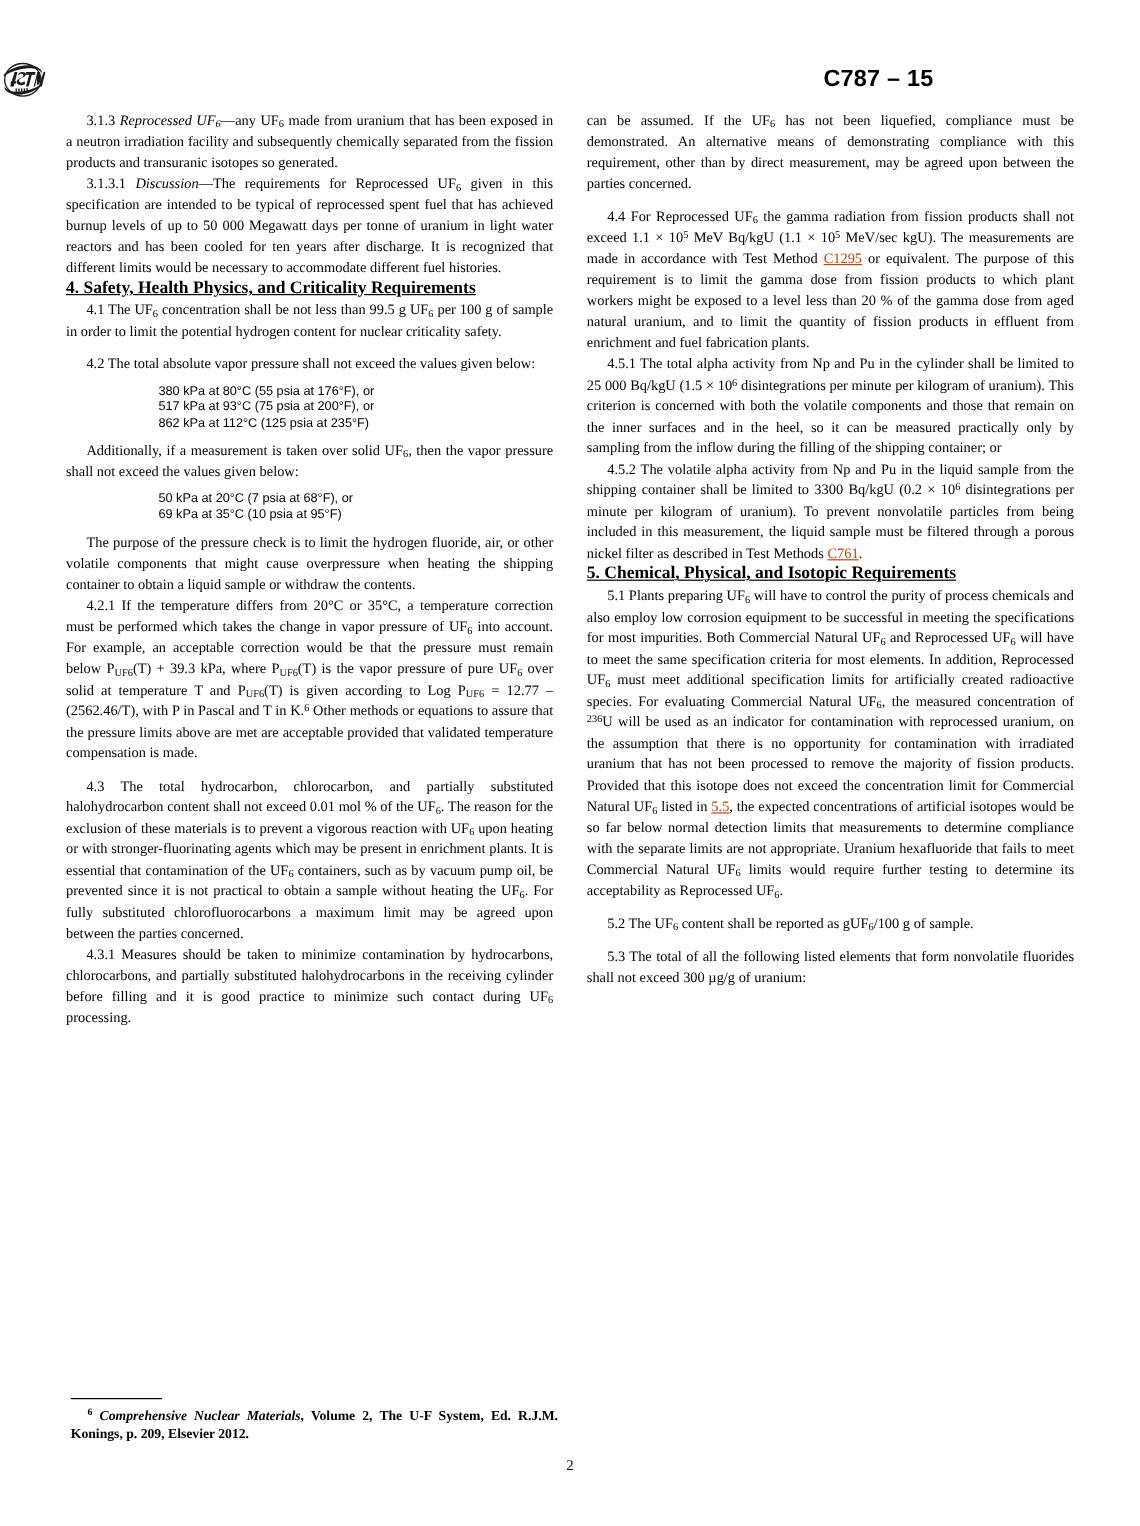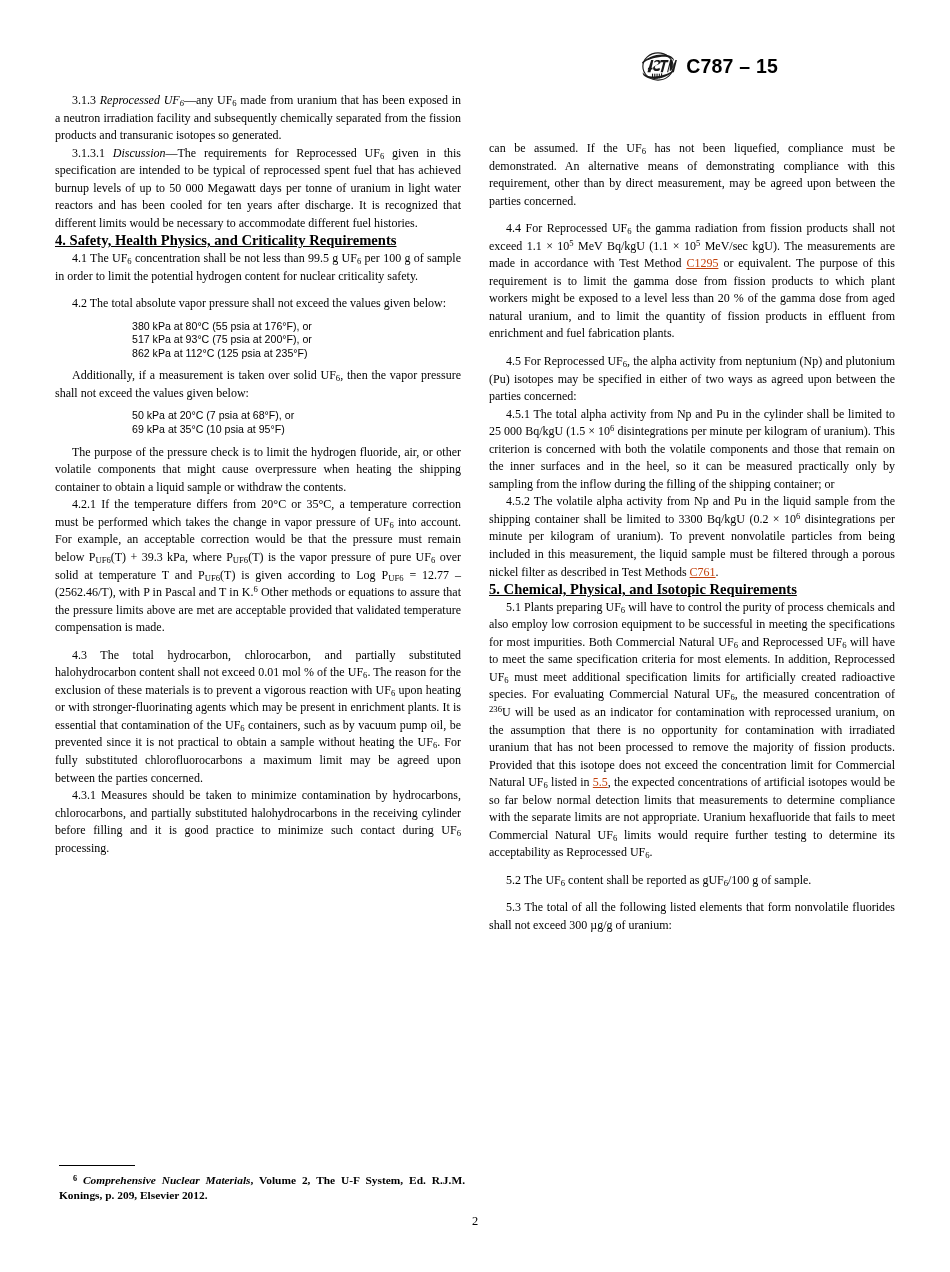--- a/index.html
+++ b/index.html
@@ -18,21 +18,21 @@
 
   
   .page-header {
     position: absolute;
     top: 46px;
     left: 0;
     width: 778px;
     height: 40px;
     display: flex;
     align-items: center;
-    justify-content: flex-end;
+    justify-content: space-between;
     gap: 9px;
   }
   .astm-logo {
     width: 38px;
     height: 31px;
     display: block;
   }
   .doc-designation {
     font-family: "Liberation Sans", "DejaVu Sans", sans-serif;
     font-weight: bold;
@@ -60,21 +60,21 @@
 
   p.para {
     margin: 0;
     font-size: 12px;
     line-height: 17.55px;
     text-align: justify;
     text-indent: 17px;
     -webkit-hyphens: manual;
     hyphens: manual;
   }
-  p.para.cont { text-indent: 0; margin-top: 48px; }
+  p.para.cont { text-indent: 0; }
   p.gap-before { margin-top: 10px; }
 
   h3.section-head {
     margin: 0;
     padding: 0;
     font-size: 14.6px;
     font-weight: bold;
     line-height: 17.6px;
     text-align: left;
     text-indent: 0;
@@ -211,21 +211,20 @@
     </div>
 
   </div>
 
   <div class="col col-right">
 
     <p class="para cont"><span>can be assumed. If the UF</span><sub>6</sub><span> has not been liquefied, compliance must be demonstrated. An alternative means of demonstrating compliance with this requirement, other than by direct measurement, may be agreed upon between the parties concerned.</span></p>
 
     <p class="para gap-before"><span>4.4</span><span> For Reprocessed UF</span><sub>6</sub><span> the gamma radiation from fission products shall not exceed 1.1 × 10</span><sup>5</sup><span> MeV Bq/kgU (1.1 × 10</span><sup>5</sup><span> MeV/sec kgU). The measurements are made in accordance with Test Method </span><a class="xref" href="#">C1295</a><span> or equivalent. The purpose of this requirement is to limit the gamma dose from fission products to which plant workers might be exposed to a level less than 20 % of the gamma dose from aged natural uranium, and to limit the quantity of fission products in effluent from enrichment and fuel fabrication plants.</span></p>
 
-    <p class="para gap-before"><span>4.5</span><span> For Reprocessed UF</span><sub>6</sub><span>, the alpha activity from neptunium (Np) and plutonium (Pu) isotopes may be specified in either of two ways as agreed upon between the parties concerned:</span></p>
 
     <p class="para"><span>4.5.1</span><span> The total alpha activity from Np and Pu in the cylinder shall be limited to 25 000 Bq/kgU (1.5 × 10</span><sup>6</sup><span> disintegrations per minute per kilogram of uranium). This criterion is concerned with both the volatile components and those that remain on the inner surfaces and in the heel, so it can be measured practically only by sampling from the inflow during the filling of the shipping container; or</span></p>
 
     <p class="para"><span>4.5.2</span><span> The volatile alpha activity from Np and Pu in the liquid sample from the shipping container shall be limited to 3300 Bq/kgU (0.2 × 10</span><sup>6</sup><span> disintegrations per minute per kilogram of uranium). To prevent nonvolatile particles from being included in this measurement, the liquid sample must be filtered through a porous nickel filter as described in Test Methods </span><a class="xref" href="#">C761</a><span>.</span></p>
 
     <h3 class="section-head head-gap-top head-gap-bottom">5.  Chemical, Physical, and Isotopic Requirements</h3>
 
     <p class="para"><span>5.1</span><span> Plants preparing UF</span><sub>6</sub><span> will have to control the purity of process chemicals and also employ low corrosion equipment to be successful in meeting the specifications for most impurities. Both Commercial Natural UF</span><sub>6</sub><span> and Reprocessed UF</span><sub>6</sub><span> will have to meet the same specification criteria for most elements. In addition, Reprocessed UF</span><sub>6</sub><span> must meet additional specification limits for artificially created radioactive species. For evaluating Commercial Natural UF</span><sub>6</sub><span>, the measured concentration of </span><sup>236</sup><span>U will be used as an indicator for contamination with reprocessed uranium, on the assumption that there is no opportunity for contamination with irradiated uranium that has not been processed to remove the majority of fission products. Provided that this isotope does not exceed the concentration limit for Commercial Natural UF</span><sub>6</sub><span> listed in </span><a class="xref" href="#">5.5</a><span>, the expected concentrations of artificial isotopes would be so far below normal detection limits that measurements to determine compliance with the separate limits are not appropriate. Uranium hexafluoride that fails to meet Commercial Natural UF</span><sub>6</sub><span> limits would require further testing to determine its acceptability as Reprocessed UF</span><sub>6</sub><span>.</span></p>
 
     <p class="para gap-before"><span>5.2</span><span> The UF</span><sub>6</sub><span> content shall be reported as gUF</span><sub>6</sub><span>/100 g of sample.</span></p>

